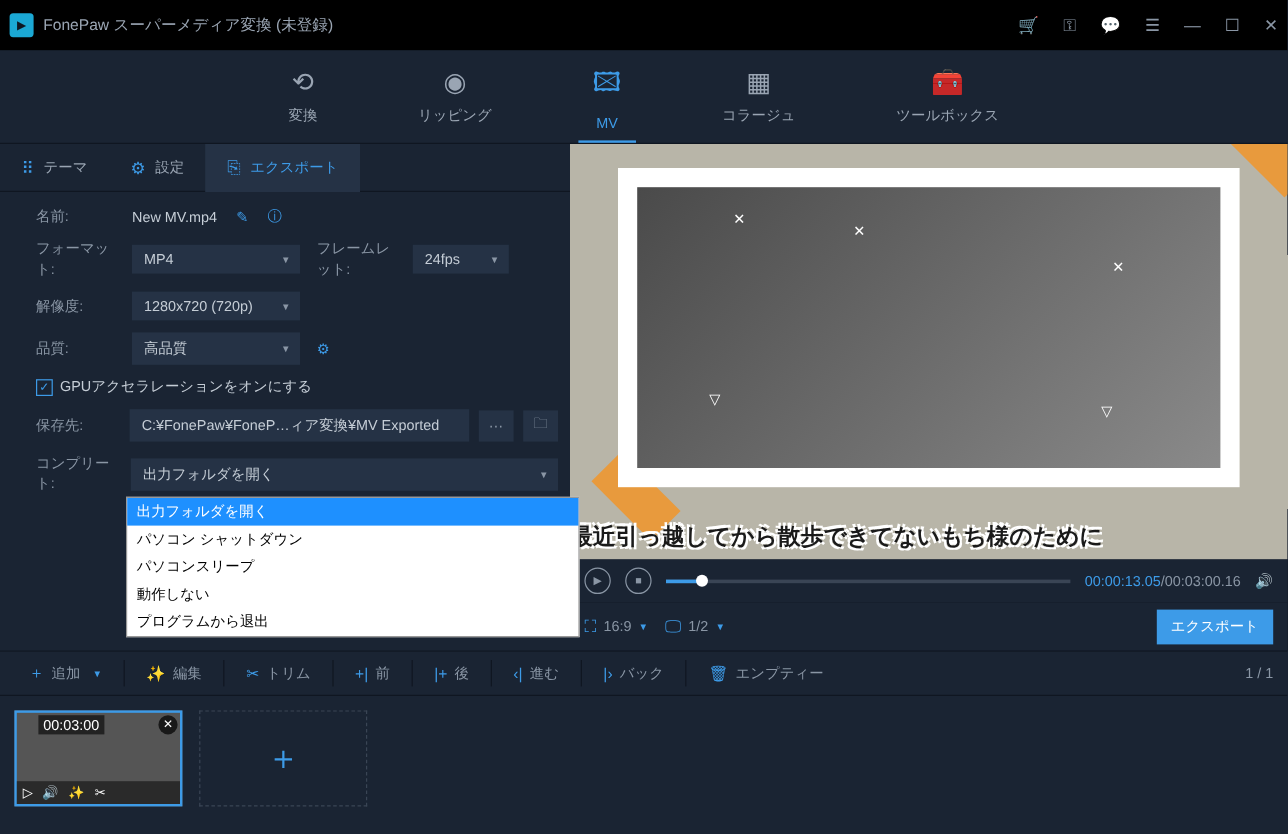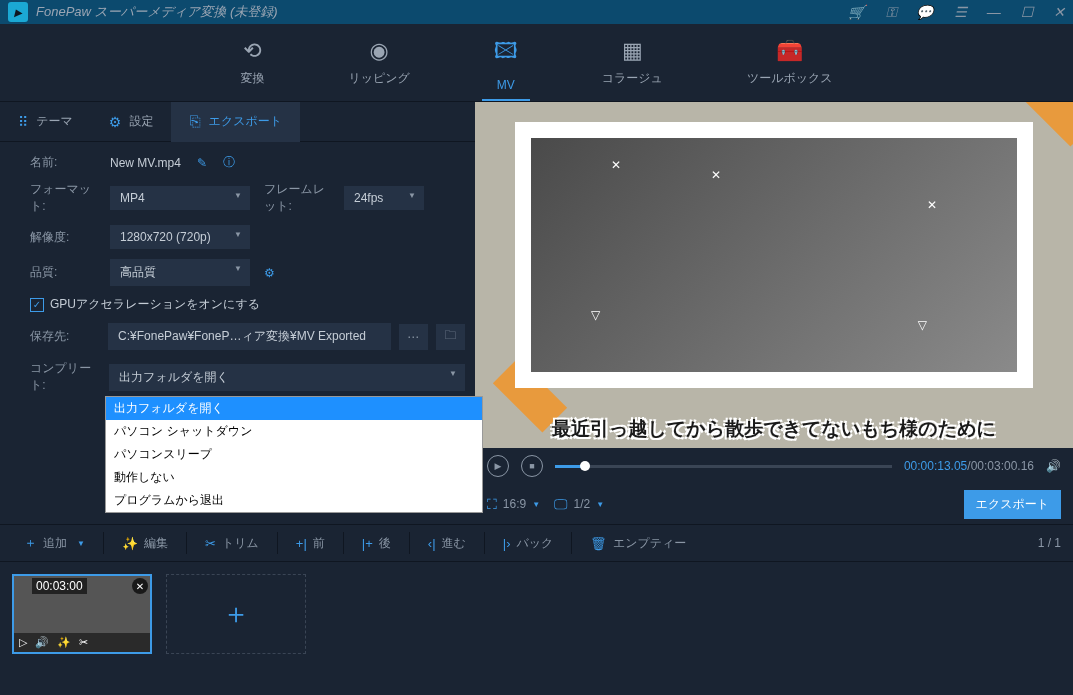--- a/index.html
+++ b/index.html
@@ -1,17 +1,17 @@
 <!DOCTYPE html>
 <html><head>
 <meta charset="utf-8">
 <style>
 * { box-sizing: border-box; margin: 0; padding: 0; }
 body { font-family: "Segoe UI", Arial, sans-serif; font-size: 12px; background: #1a2433; color: #c5cdd6; width: 1073px; height: 695px; overflow: hidden; }
-.titlebar { height: 24px; background: #0c4a6e; display: flex; align-items: center; padding: 0 8px; font-style: italic; }
+.titlebar { height: 42px; background: #000000; display: flex; align-items: center; padding: 0 8px; }
 .titlebar .logo { width: 20px; height: 20px; background: #1ba8d4; border-radius: 3px; display: flex; align-items: center; justify-content: center; margin-right: 8px; }
 .titlebar .logo::before { content: "▶"; color: #0f1621; font-size: 10px; }
 .titlebar .title { color: #9aa5b3; flex: 1; font-size: 13px; }
 .titlebar .win-controls { display: flex; gap: 20px; align-items: center; }
 .titlebar .win-icon { color: #8a96a5; font-size: 14px; cursor: pointer; }
 .navbar { height: 78px; background: #1a2433; display: flex; justify-content: center; align-items: center; gap: 60px; border-bottom: 1px solid #0f1621; }
 .nav-item { display: flex; flex-direction: column; align-items: center; gap: 6px; padding: 8px 12px; cursor: pointer; position: relative; }
 .nav-item.active { color: #3d9be8; }
 .nav-item.active::after { content: ""; position: absolute; bottom: -1px; left: 0; right: 0; height: 2px; background: #3d9be8; }
 .nav-icon { font-size: 22px; color: #9aa5b3; }
@@ -21,41 +21,41 @@
 .content { display: flex; height: 422px; }
 .left-panel { width: 475px; background: #1a2433; display: flex; flex-direction: column; }
 .tabs-row { height: 40px; display: flex; align-items: center; border-bottom: 1px solid #0f1621; }
 .tab { padding: 0 18px; height: 40px; display: flex; align-items: center; gap: 8px; cursor: pointer; color: #9aa5b3; }
 .tab.active { background: #253245; color: #3d9be8; }
 .tab-icon { font-size: 14px; }
 .form { padding: 12px 10px; display: flex; flex-direction: column; gap: 10px; position: relative; margin-left: 20px; }
 .form-row { display: flex; align-items: center; gap: 8px; }
 .form-label { width: 72px; color: #8a96a5; font-size: 12px; }
 .form-value { color: #c5cdd6; font-size: 12px; }
-.select-box { background: #253245; border: none; color: #c5cdd6; padding: 5px 22px 5px 10px; font-size: 12px; min-width: 140px; cursor: pointer; position: relative; display: inline-flex; }
+.select-box { background: #253245; border: none; color: #c5cdd6; padding: 5px 22px 5px 10px; font-size: 12px; min-width: 140px; cursor: pointer; position: relative; display: inline-flex; align-items: center; }
 .select-box::after { content: "▼"; position: absolute; right: 8px; font-size: 8px; color: #8a96a5; }
 .select-wide { width: 360px; }
 .gear-icon { color: #3d9be8; cursor: pointer; margin-left: 6px; }
 .edit-icon, .info-icon { color: #3d9be8; cursor: pointer; margin-left: 8px; }
 .checkbox-row { display: flex; align-items: center; gap: 6px; }
 .checkbox { width: 14px; height: 14px; border: 1px solid #3d9be8; display: flex; align-items: center; justify-content: center; color: #3d9be8; font-size: 10px; }
 .path-box { background: #253245; padding: 5px 10px; width: 290px; white-space: nowrap; overflow: hidden; color: #c5cdd6; }
 .path-btn { background: #253245; width: 30px; height: 26px; display: flex; align-items: center; justify-content: center; cursor: pointer; color: #8a96a5; }
 .dropdown-open { position: absolute; left: 85px; top: 254px; width: 378px; background: #fff; border: 1px solid #999; z-index: 10; }
 .dropdown-option { padding: 3px 8px; color: #000; font-size: 12px; cursor: pointer; }
 .dropdown-option.selected { background: #1e90ff; color: #fff; }
 .export-btn { background: #3d9be8; color: #fff; padding: 8px 24px; border: none; cursor: pointer; font-size: 13px; align-self: center; margin-top: 50px; }
 .preview-panel { flex: 1; background: #0f1621; display: flex; flex-direction: column; }
 .video-area { flex: 1; background: #b8b5a8; position: relative; overflow: hidden; }
 .video-frame { position: absolute; top: 20px; left: 40px; right: 40px; bottom: 60px; background: #fff; padding: 16px; }
 .inner-frame { width: 100%; height: 100%; background: linear-gradient(135deg, #4a4a4a 0%, #6a6a6a 50%, #8a8a8a 100%); position: relative; }
 .tape { position: absolute; width: 70px; height: 35px; background: #e89a3d; }
 .tape.tr { right: -20px; top: -10px; transform: rotate(45deg); }
 .tape.bl { left: 20px; bottom: 35px; transform: rotate(45deg); }
-.caption { position: absolute; bottom: 6px; left: 0; right: 0; text-align: center; font-size: 19px; color: #1a1a1a; text-shadow: 2px 2px 0 #fff, -2px -2px 0 #fff, 2px -2px 0 #fff, -2px 2px 0 #fff; font-weight: bold; font-family: sans-serif; }
+.caption { position: absolute; bottom: 6px; left: 0; right: 0; text-align: left; font-size: 19px; color: #1a1a1a; text-shadow: 2px 2px 0 #fff, -2px -2px 0 #fff, 2px -2px 0 #fff, -2px 2px 0 #fff; font-weight: bold; font-family: sans-serif; }
 .star { position: absolute; color: #fff; font-size: 12px; }
 .controls-bar { height: 36px; background: #1a2433; display: flex; align-items: center; padding: 0 12px; gap: 12px; }
 .play-icon { width: 22px; height: 22px; border: 1.5px solid #8a96a5; border-radius: 50%; display: flex; align-items: center; justify-content: center; font-size: 9px; color: #8a96a5; cursor: pointer; }
 .slider-track { flex: 1; height: 3px; background: #3a4555; position: relative; }
 .slider-fill { position: absolute; left: 0; top: 0; bottom: 0; width: 9%; background: #3d9be8; }
 .slider-thumb { position: absolute; left: 9%; top: 50%; transform: translate(-50%,-50%); width: 10px; height: 10px; background: #fff; border-radius: 50%; }
 .time { font-size: 12px; }
 .time .cur { color: #3d9be8; }
 .time .tot { color: #8a96a5; }
 .aspect-bar { height: 40px; background: #1a2433; display: flex; align-items: center; padding: 0 12px; gap: 14px; }

